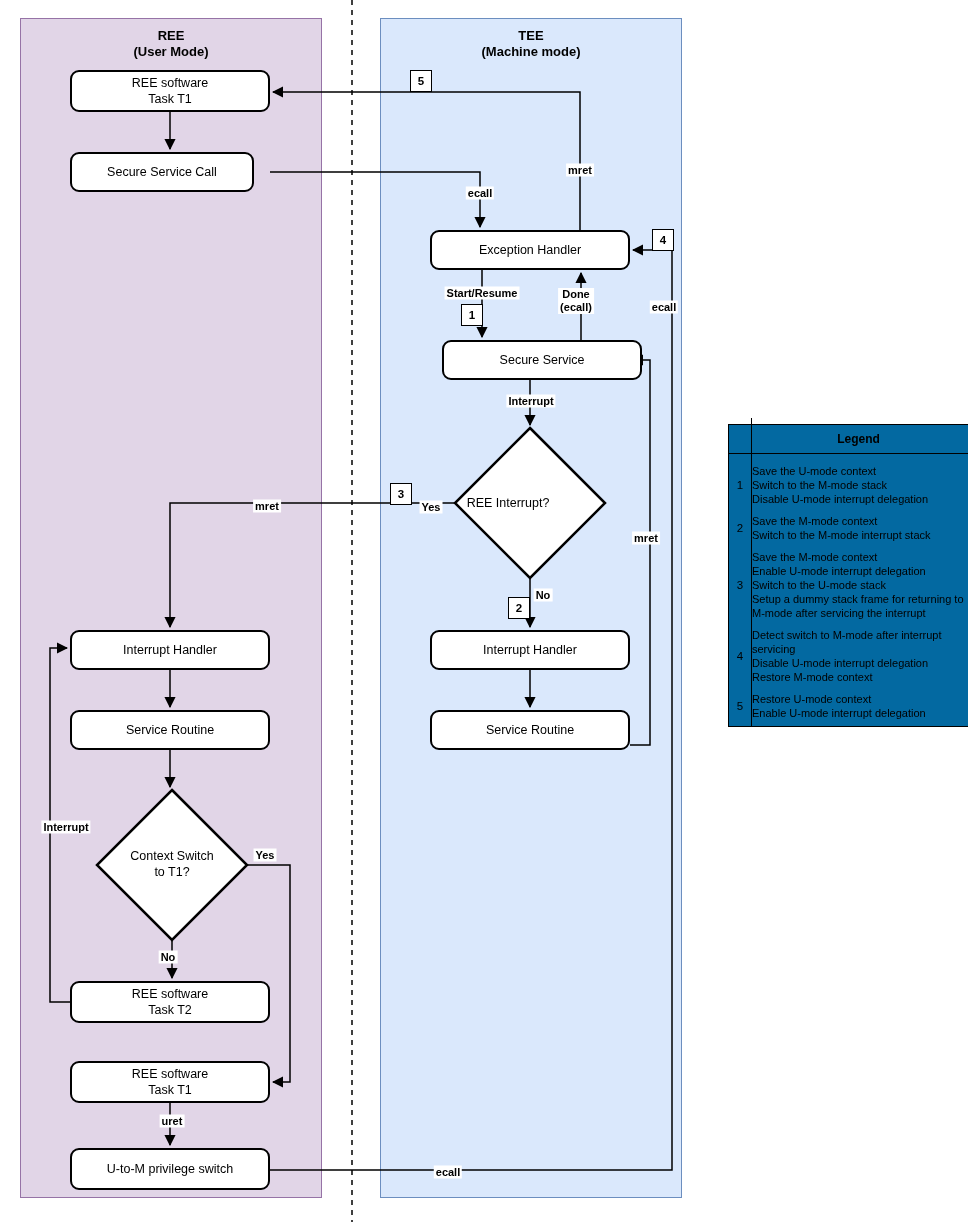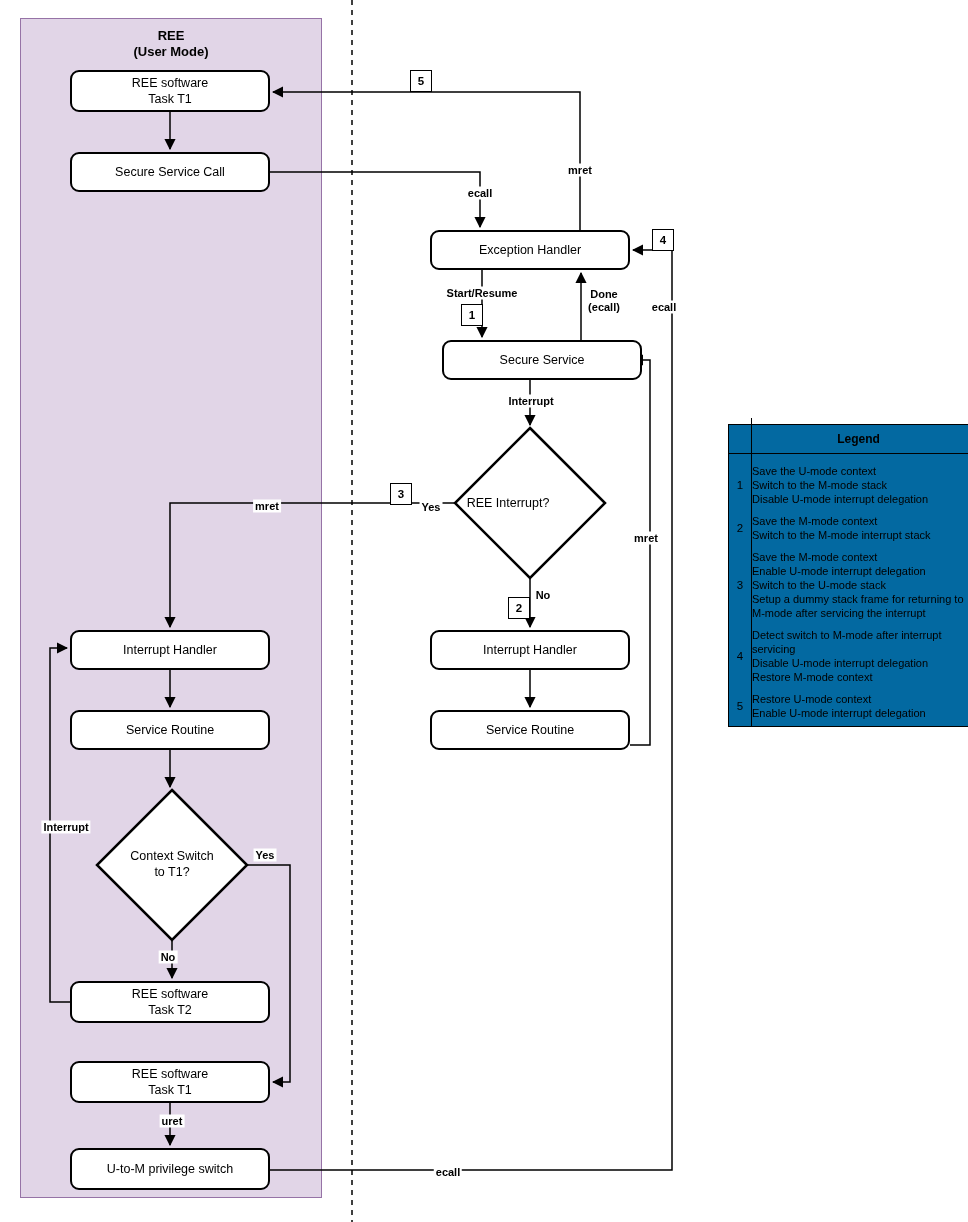--- a/index.html
+++ b/index.html
@@ -61,20 +61,24 @@
 </style>
 </head>
 <body>
 
 <div id="canvas">
 
   <div class="lane" style="left:20px;top:18px;width:302px;height:1180px;background:#E1D5E7;border-color:#9673A6;">
     <div class="lane-title">REE
 (User Mode)</div>
   </div>
+  <div class="lane" style="left:380px;top:18px;width:302px;height:1180px;background:#DAE8FC;border-color:#6C8EBF;">
+    <div class="lane-title">TEE
+(Machine mode)</div>
+  </div>
 
   <svg class="wires" width="968" height="1222" viewBox="0 0 968 1222">
     <defs>
       <marker id="arw" viewBox="0 0 10 10" refX="9" refY="5" markerWidth="7.5" markerHeight="7.5" orient="auto-start-reverse">
         <path d="M0,0 L10,5 L0,10 Z" fill="#000"></path>
       </marker>
     </defs>
     <g stroke="#000" stroke-width="1.5" fill="none">
       <path d="M352,0 L352,1222" stroke-dasharray="5,5"></path>
 
@@ -97,41 +101,41 @@
       <path marker-end="url(#arw)" d="M270,1170 L672,1170 L672,250 L633,250"></path>
     </g>
     <g stroke="#000" stroke-width="2.5" fill="#fff">
       <polygon points="530,428 605,503 530,578 455,503"></polygon>
       <polygon points="172,790 247,865 172,940 97,865"></polygon>
     </g>
   </svg>
 
   <div class="node" style="left:70px;top:70px;width:200px;height:42px;">REE software
 Task T1</div>
-  <div class="node" style="left:70px;top:152px;width:200px;height:40px;">Secure Service Call</div>
+  <div class="node" style="left:70px;top:152px;width:184px;height:40px;">Secure Service Call</div>
   <div class="node" style="left:70px;top:630px;width:200px;height:40px;">Interrupt Handler</div>
   <div class="node" style="left:70px;top:710px;width:200px;height:40px;">Service Routine</div>
   <div class="diamond-label" style="left:172px;top:864px;">Context Switch
 to T1?</div>
   <div class="node" style="left:70px;top:981px;width:200px;height:42px;">REE software
 Task T2</div>
   <div class="node" style="left:70px;top:1061px;width:200px;height:42px;">REE software
 Task T1</div>
   <div class="node" style="left:430px;top:230px;width:200px;height:40px;">Exception Handler</div>
 
   <div class="node" style="left:70px;top:1148px;width:200px;height:42px;">U-to-M privilege switch</div>
   <div class="node" style="left:442px;top:340px;width:200px;height:40px;">Secure Service</div>
   <div class="diamond-label" style="left:508px;top:503px;">REE Interrupt?</div>
   <div class="node" style="left:430px;top:630px;width:200px;height:40px;">Interrupt Handler</div>
   <div class="node" style="left:430px;top:710px;width:200px;height:40px;">Service Routine</div>
 
   <div class="edge-label" style="left:580px;top:170px;">mret</div>
   <div class="edge-label" style="left:480px;top:193px;">ecall</div>
   <div class="edge-label" style="left:482px;top:293px;">Start/Resume</div>
-  <div class="edge-label" style="left:604px;top:301px;">Done
+  <div class="edge-label" style="left:576px;top:301px;">Done
 (ecall)</div>
   <div class="edge-label" style="left:664px;top:307px;">ecall</div>
   <div class="edge-label" style="left:531px;top:401px;">Interrupt</div>
   <div class="edge-label" style="left:431px;top:507px;">Yes</div>
   <div class="edge-label" style="left:267px;top:506px;">mret</div>
   <div class="edge-label" style="left:646px;top:538px;">mret</div>
   <div class="edge-label" style="left:543px;top:595px;">No</div>
   <div class="edge-label" style="left:66px;top:827px;">Interrupt</div>
   <div class="edge-label" style="left:265px;top:855px;">Yes</div>
   <div class="edge-label" style="left:168px;top:957px;">No</div>

